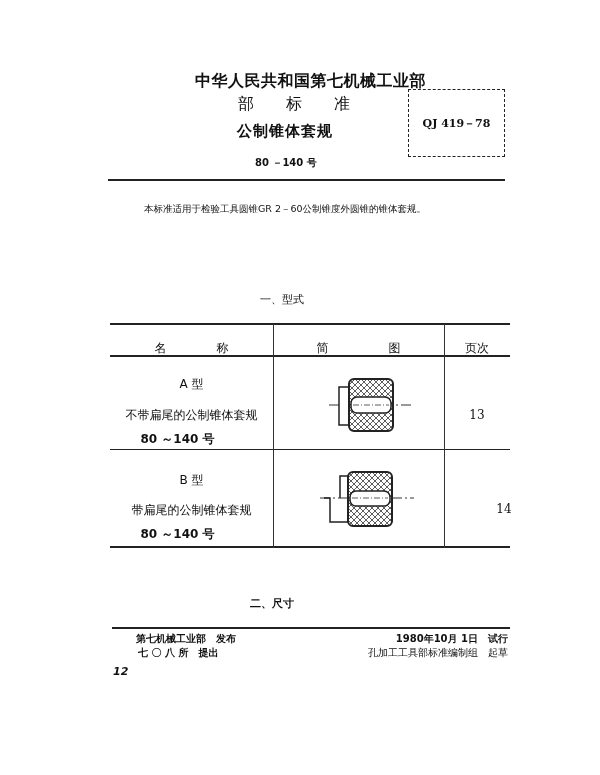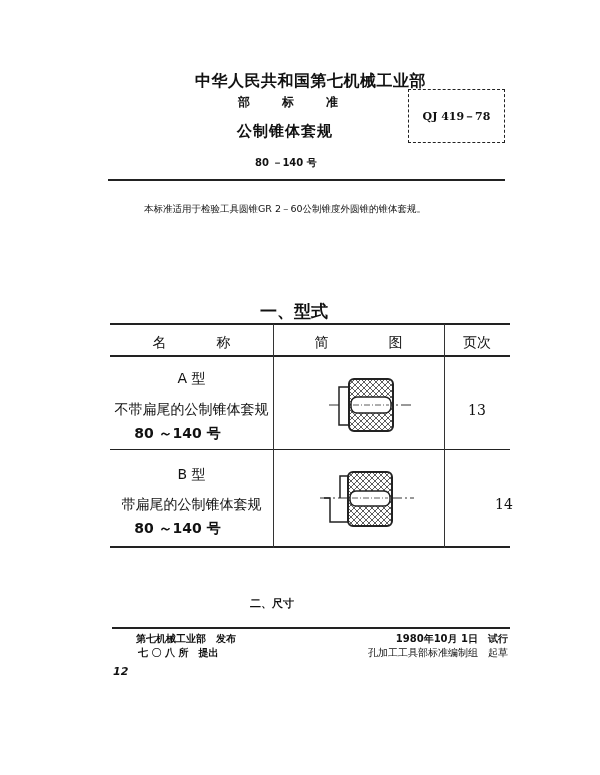--- a/index.html
+++ b/index.html
@@ -1,30 +1,30 @@
 <!DOCTYPE html>
 <html><head>
 <meta charset="utf-8">
 <style>
   html, body { margin: 0; padding: 0; background: #ffffff; }
   body { width: 600px; height: 775px; position: relative; overflow: hidden;
          font-family: "DejaVu Sans", "Liberation Sans", sans-serif; color: #111; }
   .abs { position: absolute; }
   .ministry { left: 195px; top: 71px; width: 175px; text-align: center; font-size: 16px; font-weight: bold; letter-spacing: 0.5px; white-space: nowrap; }
-  .level { left: 238px; top: 94px; font-size: 12px; font-weight: bold; white-space: nowrap; }
+  .level { left: 238px; top: 94px; font-size: 16px; font-weight: normal; white-space: nowrap; }
   .level span { display: inline-block; margin-right: 32px; }
   .title { left: 225px; top: 122px; width: 120px; text-align: center; font-size: 15px; font-weight: bold; letter-spacing: 1px; white-space: nowrap; }
   .range { left: 255px; top: 156px; font-size: 10px; font-weight: bold; white-space: nowrap; }
-  .stdbox { left: 408px; top: 89px; width: 97px; height: 54px; border: 1.5px dashed #222; box-sizing: border-box; display: flex; align-items: center; justify-content: center; font-size: 11px; font-weight: bold; font-family: "DejaVu Serif", serif; }
+  .stdbox { left: 408px; top: 89px; width: 97px; height: 68px; border: 1.5px dashed #222; box-sizing: border-box; display: flex; align-items: center; justify-content: center; font-size: 11px; font-weight: bold; font-family: "DejaVu Serif", serif; }
   .rule-top { left: 108px; top: 179px; width: 397px; height: 2px; background: #222; }
   .scope { left: 144px; top: 203px; font-size: 9.5px; white-space: nowrap; }
-  .sec1 { left: 260px; top: 292px; font-size: 17px; font-weight: bold; white-space: nowrap; margin-top: 8px; }
+  .sec1 { left: 260px; top: 292px; font-size: 11px; font-weight: normal; white-space: nowrap; }
   .hline { position: absolute; left: 110px; width: 400px; height: 2px; background: #222; }
   .vline { position: absolute; width: 1px; background: #333; top: 324px; height: 224px; }
-  .cell { position: absolute; text-align: center; font-size: 14px; }
+  .cell { position: absolute; text-align: center; font-size: 12px; margin-top: 6px; }
   .hdr span { display: inline-block; }
   .gauge { position: absolute; }
   .sec2 { left: 250px; top: 596px; font-size: 11px; font-weight: bold; white-space: nowrap; }
   .rule-bot { left: 112px; top: 627px; width: 398px; height: 2px; background: #222; }
   .foot { font-size: 10px; font-weight: bold; white-space: nowrap; }
   .pageno { left: 113px; top: 665px; font-size: 11px; font-weight: bold; font-style: italic; }
 </style>
 </head>
 <body>
 

